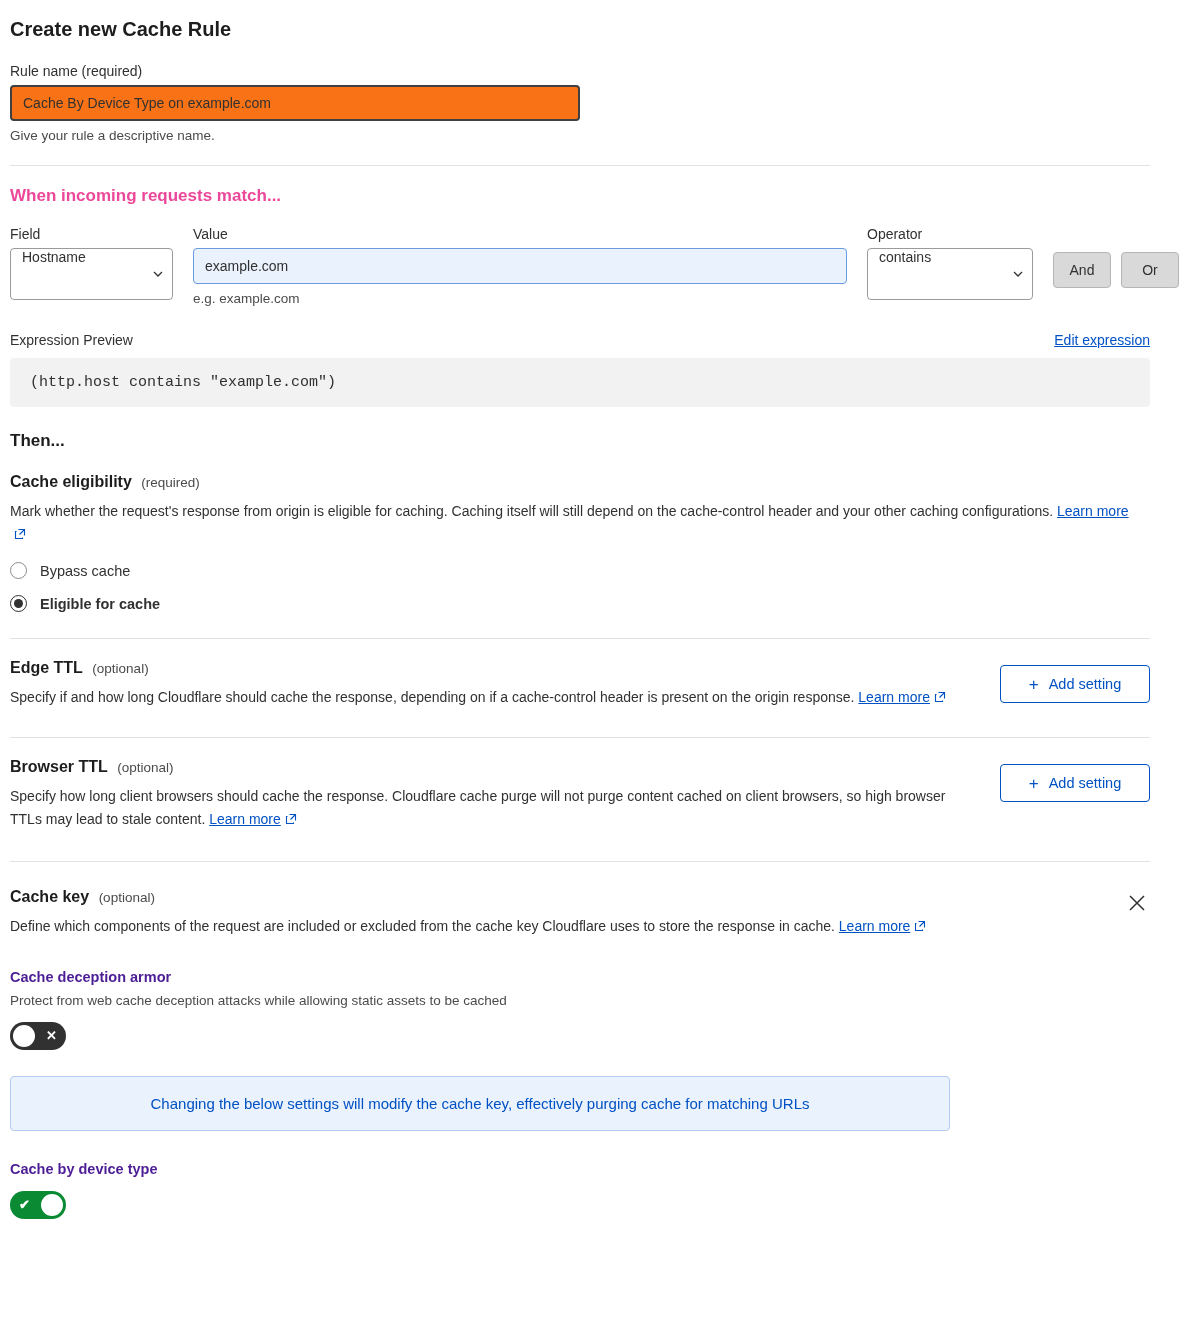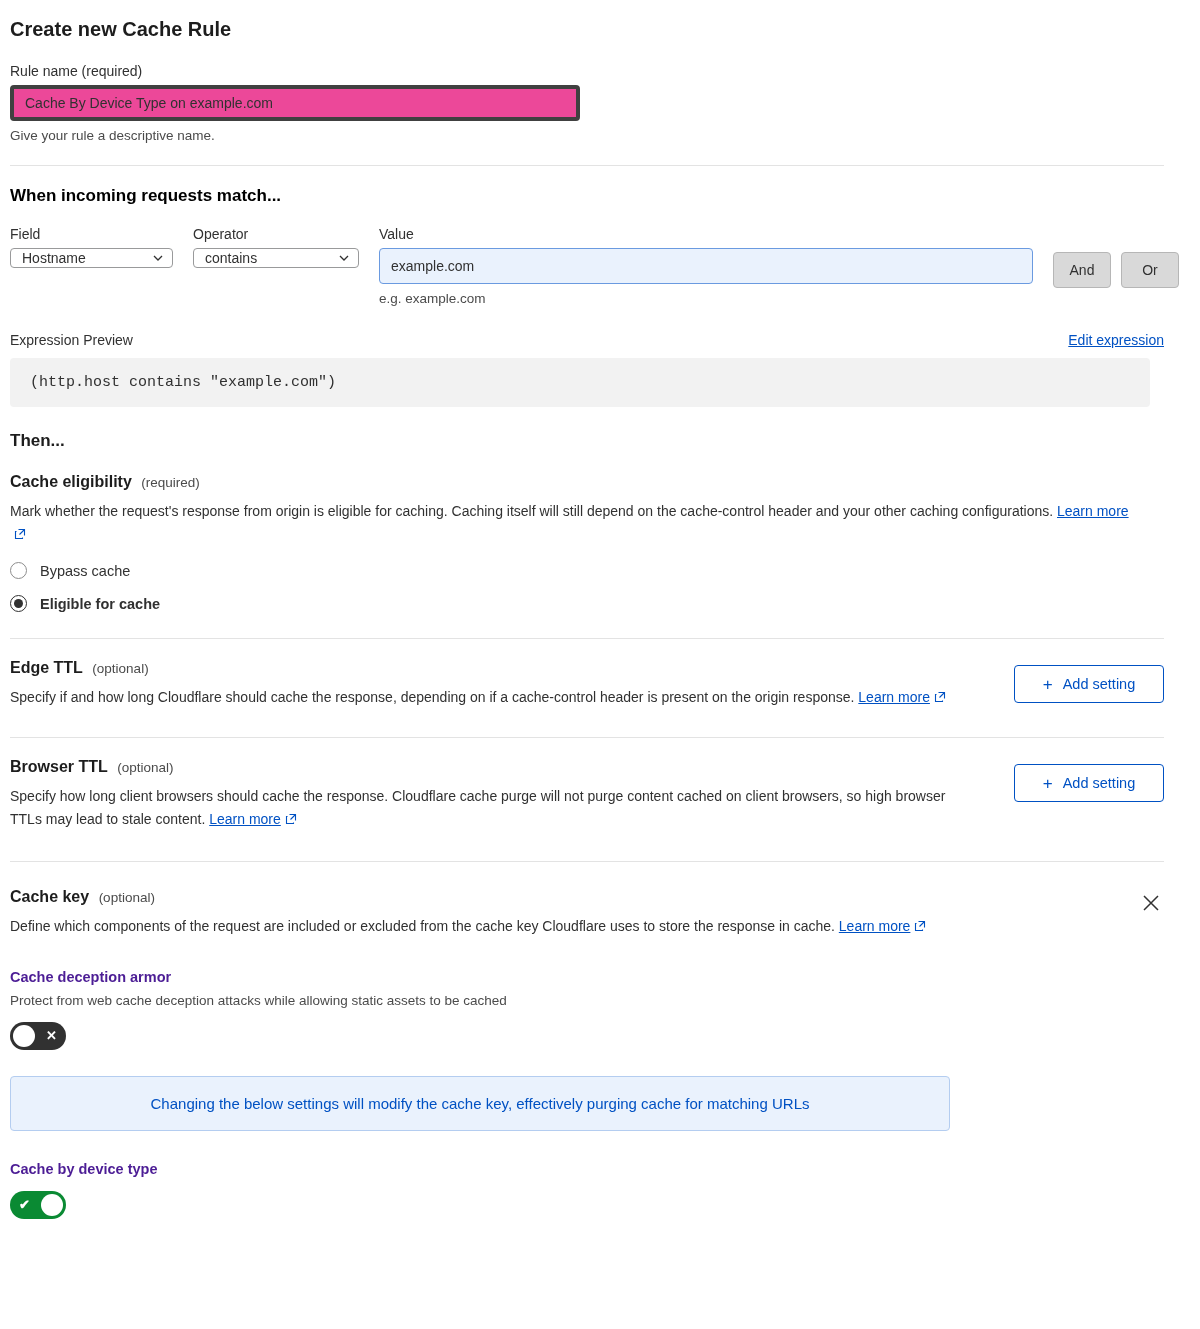--- a/index.html
+++ b/index.html
@@ -9,80 +9,79 @@
     background: #ffffff;
     font-family: "Liberation Sans", sans-serif;
     color: #313131;
   }
   body {
     width: 1200px;
     min-height: 1329px;
     position: relative;
   }
   .page {
-    padding: 10px 36px 20px 10px;
+    padding: 10px 50px 20px 10px;
     width: 1200px;
   }
   .page-title {
     font-size: 20px;
     font-weight: bold;
     color: #1d1d1d;
     margin: 8px 0 22px 0;
   }
   .field-label {
     font-size: 14px;
     color: #313131;
     margin-bottom: 6px;
   }
   .text-input {
     width: 570px;
     height: 36px;
-    border: 4px solid #404040;
+    border: 2px solid #404040;
     border-radius: 4px;
     padding: 0 11px;
     font-size: 14px;
     font-family: "Liberation Sans", sans-serif;
     color: #313131;
-    background: #ec4899;
+    background: #f97316;
     outline: none;
   }
   .help-text {
     font-size: 13.5px;
     color: #4b4b4b;
     margin-top: 7px;
   }
   .divider {
     border: none;
     border-top: 1px solid #e3e3e3;
     margin: 22px 0 20px 0;
   }
   .section-heading {
     font-size: 17px;
     font-weight: bold;
-    color: #000000;
+    color: #ec4899;
     margin-bottom: 20px;
   }
   .match-row {
     display: flex;
     align-items: flex-start;
     gap: 20px;
   }
   .col-label {
     font-size: 14px;
     color: #313131;
     margin-bottom: 6px;
   }
   .select-box {
     position: relative;
-    height: 20px;
+    height: 52px;
     border: 1px solid #999a9b;
     border-radius: 4px;
     background: #fff;
     display: flex;
-    align-items: center;
     padding: 0 11px;
     font-size: 14px;
     color: #313131;
   }
   .select-field { width: 163px; }
   .select-operator { width: 166px; }
   .chev {
     position: absolute;
     right: 9px;
     top: 50%;
@@ -312,33 +311,33 @@
       <div class="col-label">Field</div>
       <div class="select-box select-field">
         <span>Hostname</span>
         <svg class="chev" viewBox="0 0 10 10">
           <path d="M1 3 L5 7 L9 3" fill="none" stroke="#313131" stroke-width="1.3"></path>
         </svg>
       </div>
     </div>
 
     <div>
+      <div class="col-label">Value</div>
+      <input class="value-input" type="text" value="example.com" style="">
+      <div class="value-hint">e.g. example.com</div>
+    </div>
+
+    <div>
       <div class="col-label">Operator</div>
       <div class="select-box select-operator">
         <span>contains</span>
         <svg class="chev" viewBox="0 0 10 10">
           <path d="M1 3 L5 7 L9 3" fill="none" stroke="#313131" stroke-width="1.3"></path>
         </svg>
       </div>
-    </div>
-
-    <div>
-      <div class="col-label">Value</div>
-      <input class="value-input" type="text" value="example.com" style="">
-      <div class="value-hint">e.g. example.com</div>
     </div>
 
     <div style="padding-top:26px;display:flex;gap:10px;">
       <button class="btn-gray">And</button>
       <button class="btn-gray">Or</button>
     </div>
   </div>
 
   <div class="expr-head">
     <span class="expr-label">Expression Preview</span>

